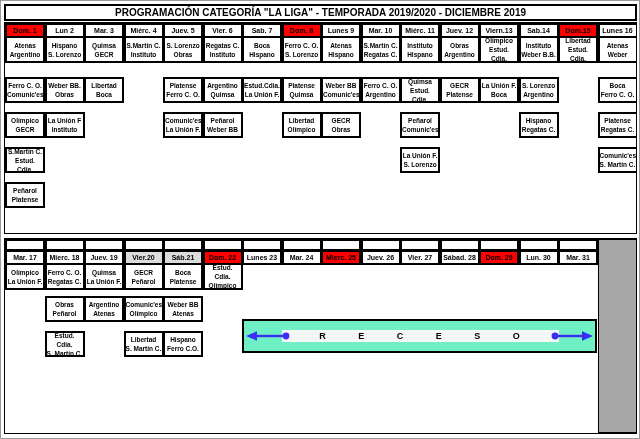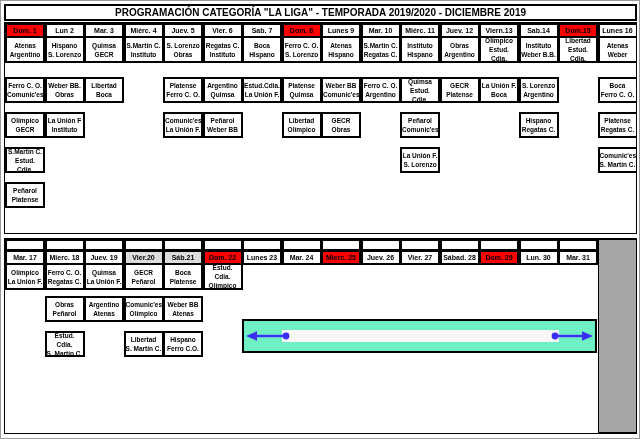--- a/index.html
+++ b/index.html
@@ -244,20 +244,21 @@
     <div class="receso">
       <div class="strip"></div>
       <svg class="arrows" width="351" height="30" viewBox="0 0 351 30">
         <line x1="42" y1="15" x2="11" y2="15"></line>
         <polygon points="2,15 13,10.2 13,19.8"></polygon>
         <circle cx="42" cy="15" r="3.4"></circle>
         <line x1="311" y1="15" x2="340" y2="15"></line>
         <polygon points="349,15 338,10.2 338,19.8"></polygon>
         <circle cx="311" cy="15" r="3.4"></circle>
       </svg>
+      <span class="label">R E C E S O</span>
     </div>
   <div class="day" style="left: 0px; top: 11px; width: 40px; height: 15px;">Mar. 17</div>
       <div class="team" style="left: 0px; top: 24px; width: 40px; height: 27px;">
         <div>Olímpico</div>
         <div>La Unión F.</div>
       </div>
       <div class="day" style="left: 39.5px; top: 11px; width: 40px; height: 15px;">Mierc. 18</div>
       <div class="team" style="left: 39.5px; top: 24px; width: 40px; height: 27px;">
         <div>Ferro C. O.</div>
         <div>Regatas C.</div>

